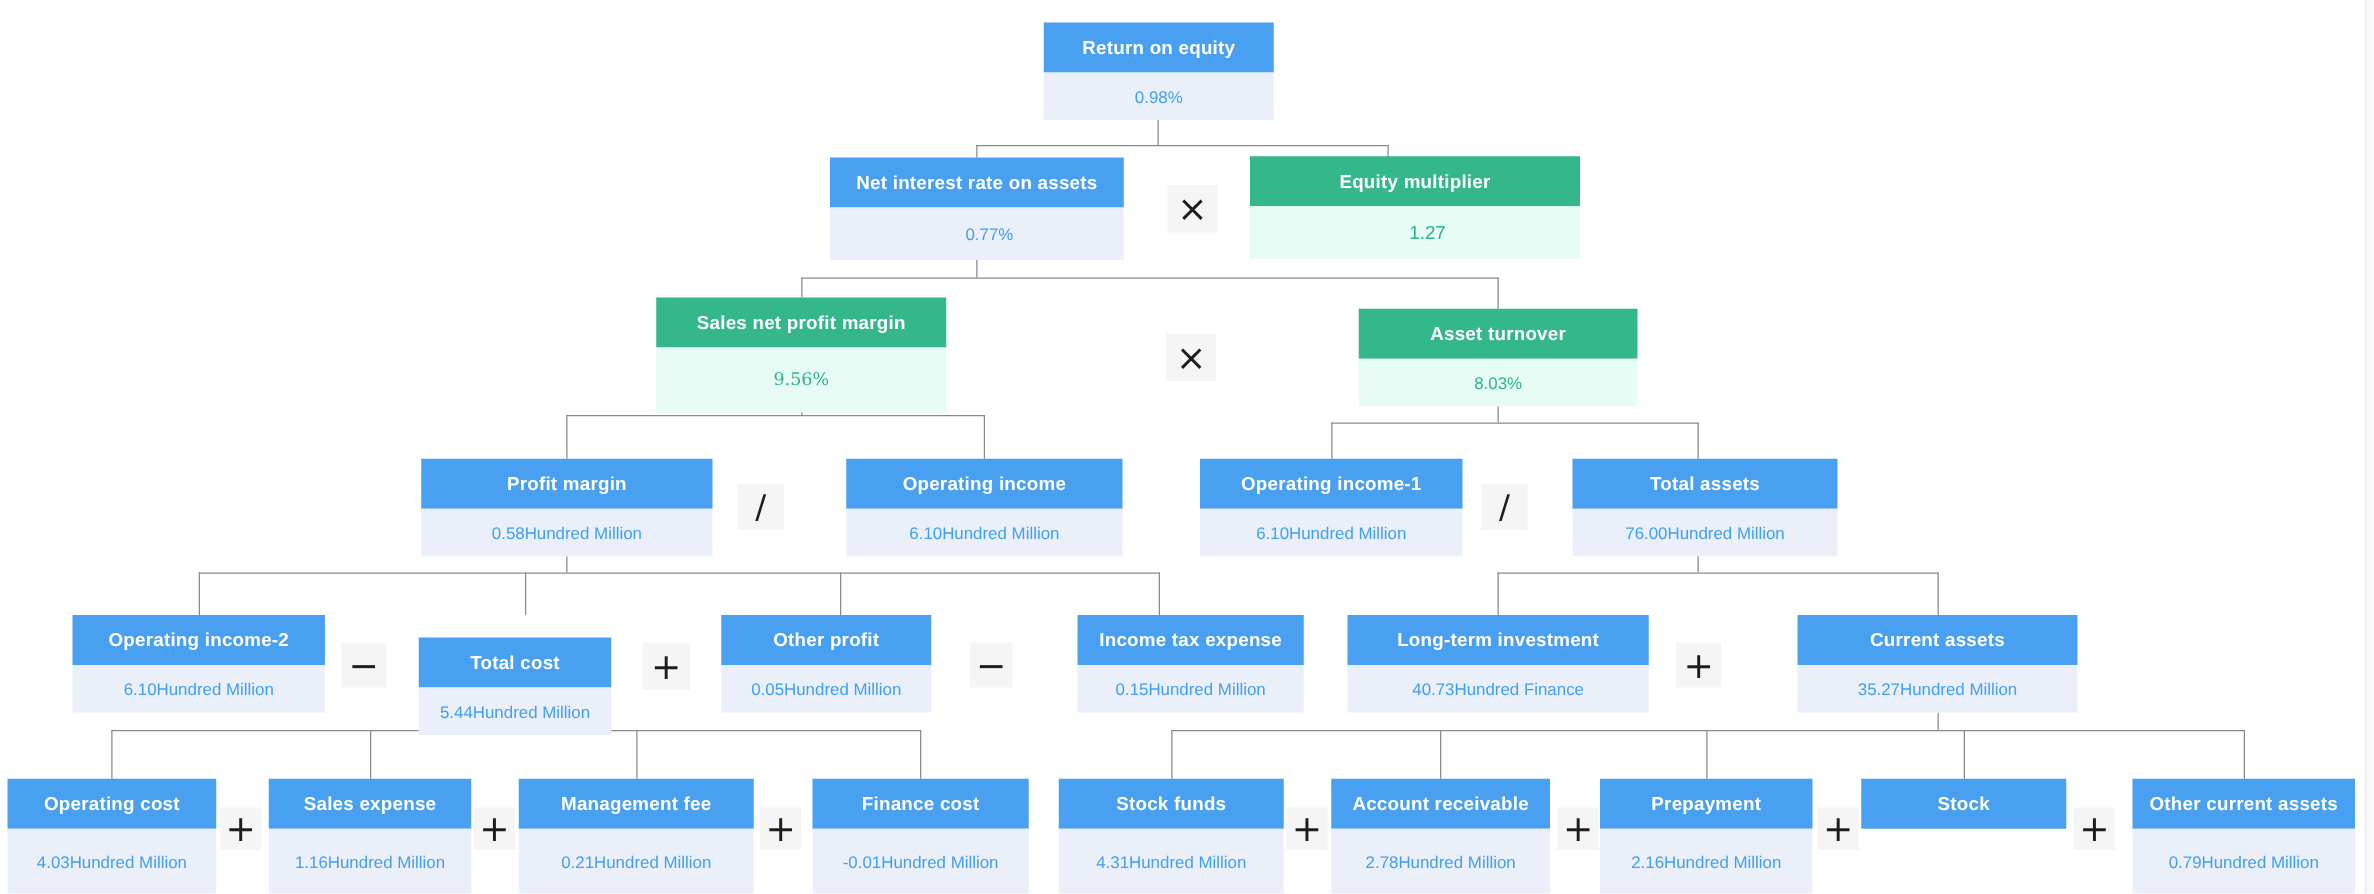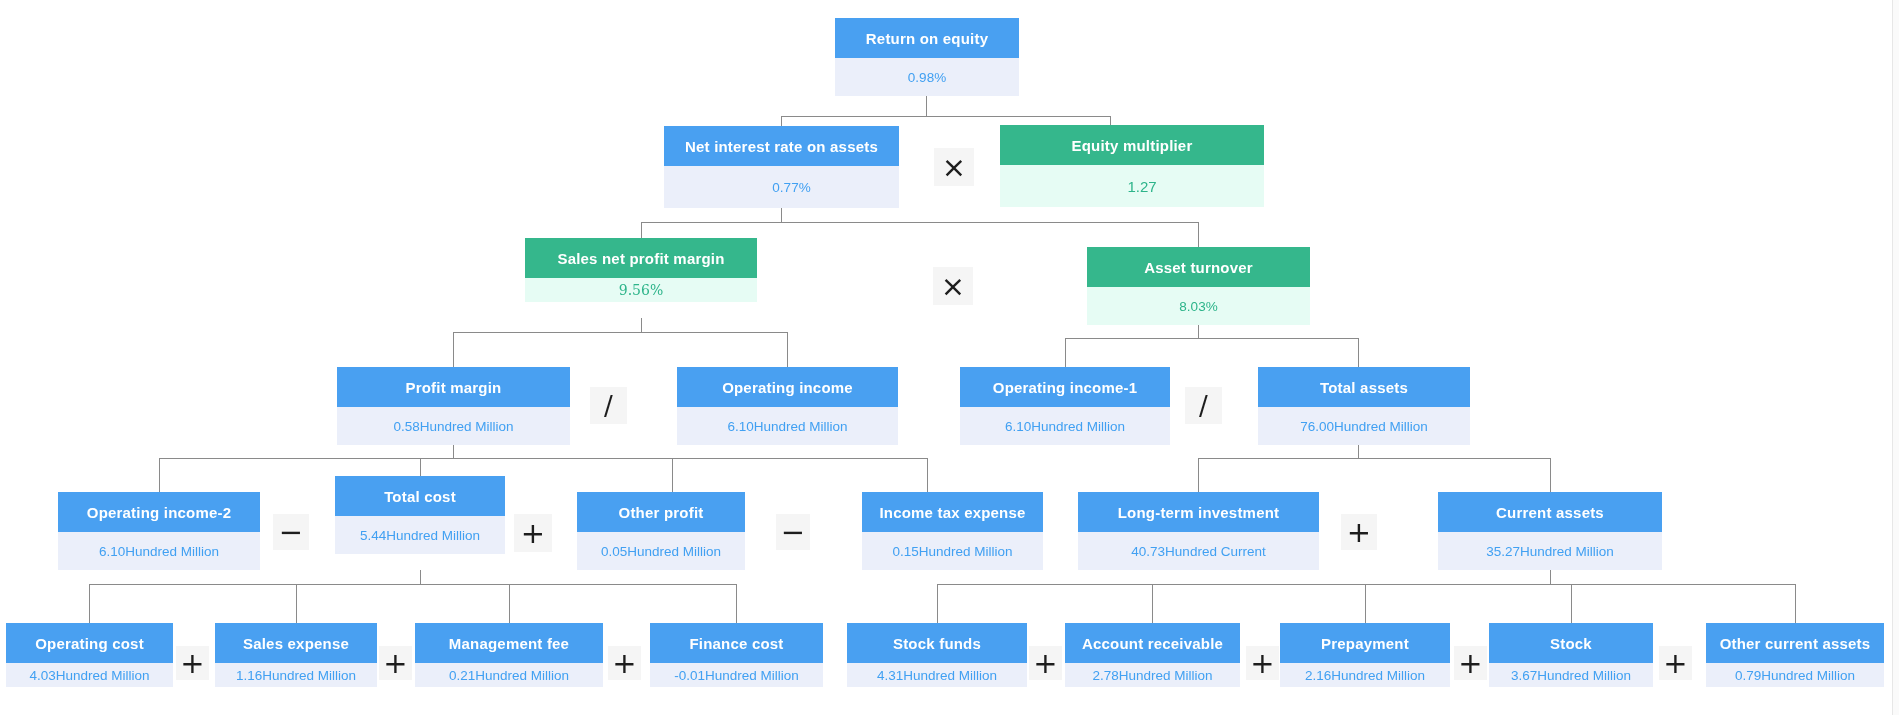--- a/index.html
+++ b/index.html
@@ -4,21 +4,21 @@
 <style>
   html,body{margin:0;padding:0;background:#fff;}
   body{font-family:"Liberation Sans","DejaVu Sans",sans-serif;}
   #canvas{position:relative;width:1899px;height:715px;background:#ffffff;overflow:hidden;}
 
   .node{position:absolute;text-align:left;}
   .hd{height:40px;display:flex;align-items:center;justify-content:center;
       color:#ffffff;font-weight:bold;font-size:15px;letter-spacing:.2px;}
   .bd{height:38px;display:flex;align-items:center;justify-content:center;
       font-weight:normal;font-size:13.5px;}
-  .b40 .bd{height:24px;}
+  .b40 .bd{height:52px;}
   .b42 .bd{height:42px;padding-left:20px;}
   .blue .hd{background:#49a0f1;}
   .blue .bd{background:#ebeffa;color:#41a0f2;}
   .green .hd{background:#35b78c;}
   .green .bd{background:#e6fcf4;color:#2db48a;}
   .serifval .bd{font-family:"DejaVu Serif","Liberation Serif",serif;font-size:14px;}
 
   .op{position:absolute;background:#f5f5f5;display:flex;align-items:center;justify-content:center;
       color:#1d1d1d;font-weight:400;font-size:29px;line-height:1;font-family:"DejaVu Sans",sans-serif;}
   .op.small{font-size:26px;}
@@ -117,35 +117,35 @@
   </div>
   <div class="node blue" style="left:1258px;top:367px;width:212px">
     <div class="hd">Total assets</div>
     <div class="bd">76.00Hundred Million</div>
   </div>
 
   <div class="node blue" style="left:58px;top:492px;width:202px">
     <div class="hd">Operating income-2</div>
     <div class="bd">6.10Hundred Million</div>
   </div>
-  <div class="node blue" style="left:335px;top:476px;width:170px">
+  <div class="node blue" style="left:335px;top:510px;width:154px">
     <div class="hd">Total cost</div>
     <div class="bd">5.44Hundred Million</div>
   </div>
   <div class="node blue" style="left:577px;top:492px;width:168px">
     <div class="hd">Other profit</div>
     <div class="bd">0.05Hundred Million</div>
   </div>
   <div class="node blue" style="left:862px;top:492px;width:181px">
     <div class="hd">Income tax expense</div>
     <div class="bd">0.15Hundred Million</div>
   </div>
   <div class="node blue" style="left:1078px;top:492px;width:241px">
     <div class="hd">Long-term investment</div>
-    <div class="bd">40.73Hundred Current</div>
+    <div class="bd">40.73Hundred Finance</div>
   </div>
   <div class="node blue" style="left:1438px;top:492px;width:224px">
     <div class="hd">Current assets</div>
     <div class="bd">35.27Hundred Million</div>
   </div>
 
   <div class="node blue b40" style="left:6px;top:623px;width:167px">
     <div class="hd">Operating cost</div>
     <div class="bd">4.03Hundred Million</div>
   </div>
@@ -168,21 +168,20 @@
   <div class="node blue b40" style="left:1065px;top:623px;width:175px">
     <div class="hd">Account receivable</div>
     <div class="bd">2.78Hundred Million</div>
   </div>
   <div class="node blue b40" style="left:1280px;top:623px;width:170px">
     <div class="hd">Prepayment</div>
     <div class="bd">2.16Hundred Million</div>
   </div>
   <div class="node blue b40" style="left:1489px;top:623px;width:164px">
     <div class="hd">Stock</div>
-    <div class="bd">3.67Hundred Million</div>
   </div>
   <div class="node blue b40" style="left:1706px;top:623px;width:178px">
     <div class="hd">Other current assets</div>
     <div class="bd">0.79Hundred Million</div>
   </div>
 
   <div class="op" style="left:934px;top:148px;width:40px;height:38px">×</div>
   <div class="op" style="left:933px;top:267px;width:40px;height:38px">×</div>
   <div class="op small" style="left:590px;top:387px;width:37px;height:37px">/</div>
   <div class="op small" style="left:1185px;top:387px;width:37px;height:37px">/</div>

